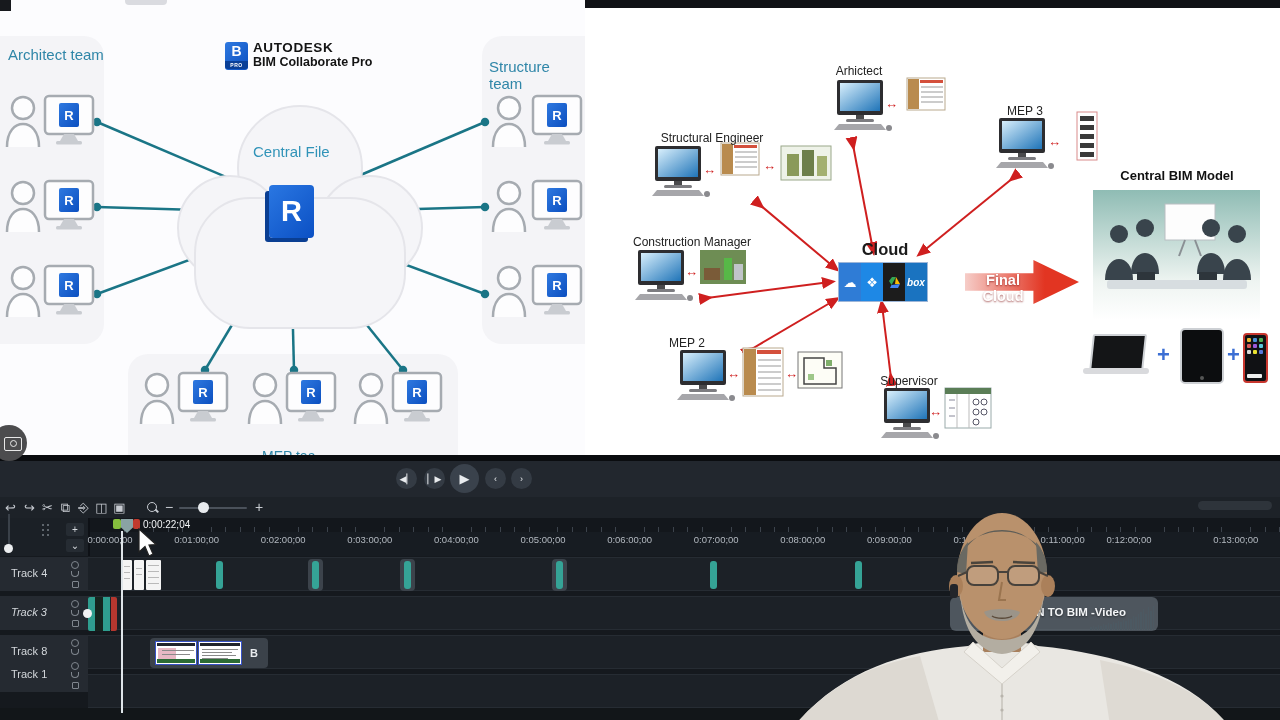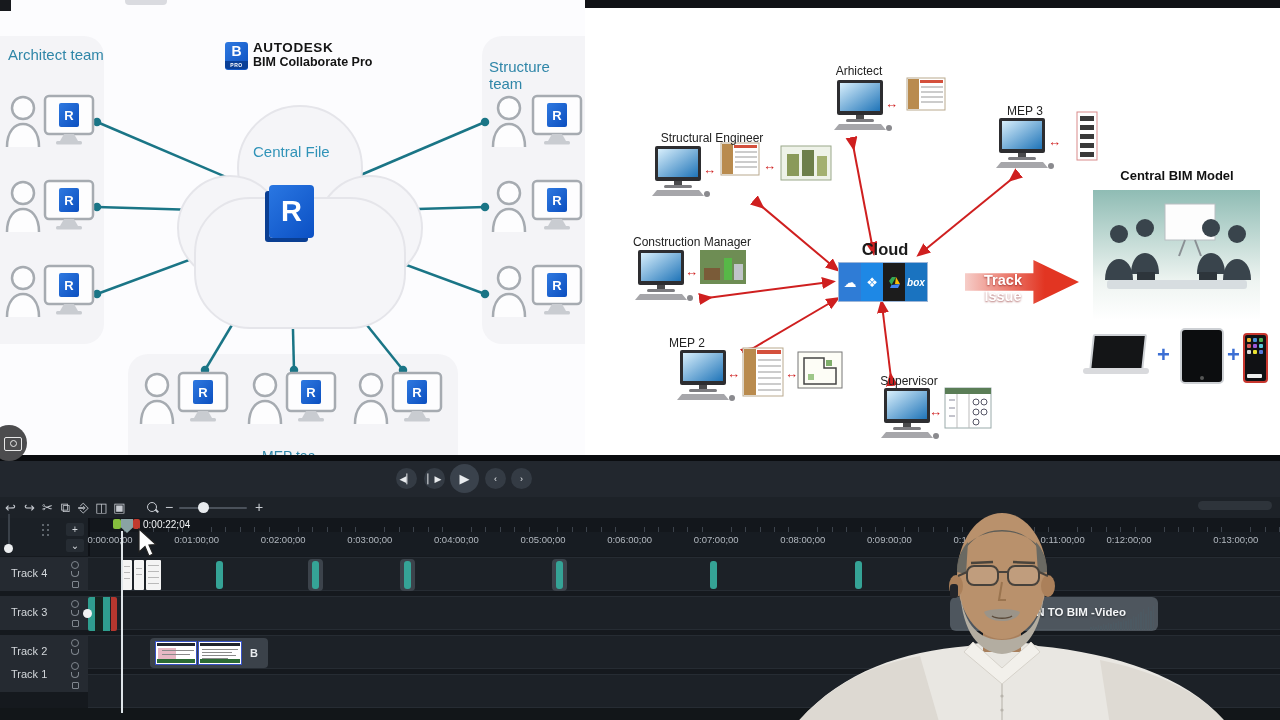--- a/index.html
+++ b/index.html
@@ -366,21 +366,21 @@
               <path d="M5,1 L9,1 L13,8 L11,12 L3,12 L1,8 Z" fill="none"></path>
               <path d="M5,1 L9,1 L4.5,9 L2,5 Z" fill="#34a853"></path>
               <path d="M9,1 L13,8 L8,8 Z" fill="#fbbc04"></path>
               <path d="M4.5,9 L13,8 L11,12 L3,12 Z" fill="#4285f4"></path>
             </svg>
         </div>
         <div class="cs-cell cs-box">box</div>
       </div>
 
       <div class="final-arrow"></div>
-      <div class="final-label">Track Issue</div>
+      <div class="final-label">Final Cloud</div>
 
       <div class="cbm-img">
         <svg width="167" height="130">
           <rect x="72" y="14" width="50" height="36" fill="#fdfdfd" stroke="#b9bec2"></rect>
           <line x1="92" y1="50" x2="86" y2="66" stroke="#8a9094" stroke-width="2"></line>
           <line x1="102" y1="50" x2="108" y2="66" stroke="#8a9094" stroke-width="2"></line>
           <g fill="#39444c">
             <circle cx="26" cy="44" r="9"></circle>
               <path d="M12,90 C12,62 40,62 40,90 Z"></path>
             <circle cx="52" cy="38" r="9"></circle>
@@ -562,30 +562,30 @@
     <div class="playhead-line"></div>
 
     <div class="track-head" style="top:60px;">
       <span class="track-name">Track 4</span>
       <span class="th-icons">
           <i class="th-eye"></i>
           <i class="th-lock"></i>
           <i class="th-sq"></i>
         </span>
     </div>
-    <div class="track-head" style="top:99px;">
+    <div class="track-head" style="top:99px;font-style:italic;">
       <span class="track-name">Track 3</span>
       <span class="th-icons">
           <i class="th-eye"></i>
           <i class="th-lock"></i>
           <i class="th-sq"></i>
         </span>
     </div>
     <div class="track-head" style="top:138px;">
-      <span class="track-name">Track 2</span>
+      <span class="track-name">Track 8</span>
       <span class="th-icons">
           <i class="th-eye"></i>
           <i class="th-lock"></i>
           <i class="th-sq"></i>
         </span>
     </div>
     <div class="track-head" style="top:161px;">
       <span class="track-name">Track 1</span>
       <span class="th-icons">
           <i class="th-eye"></i>

